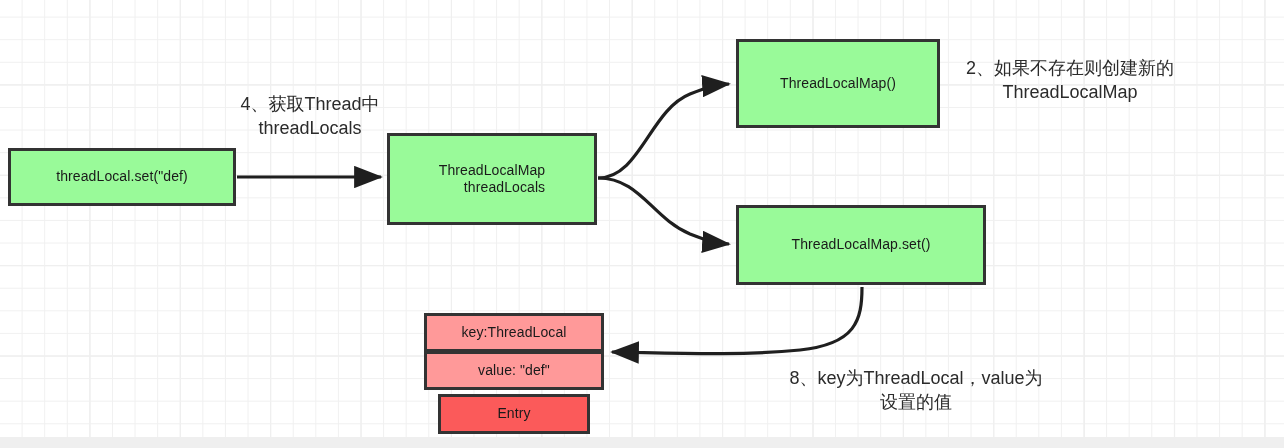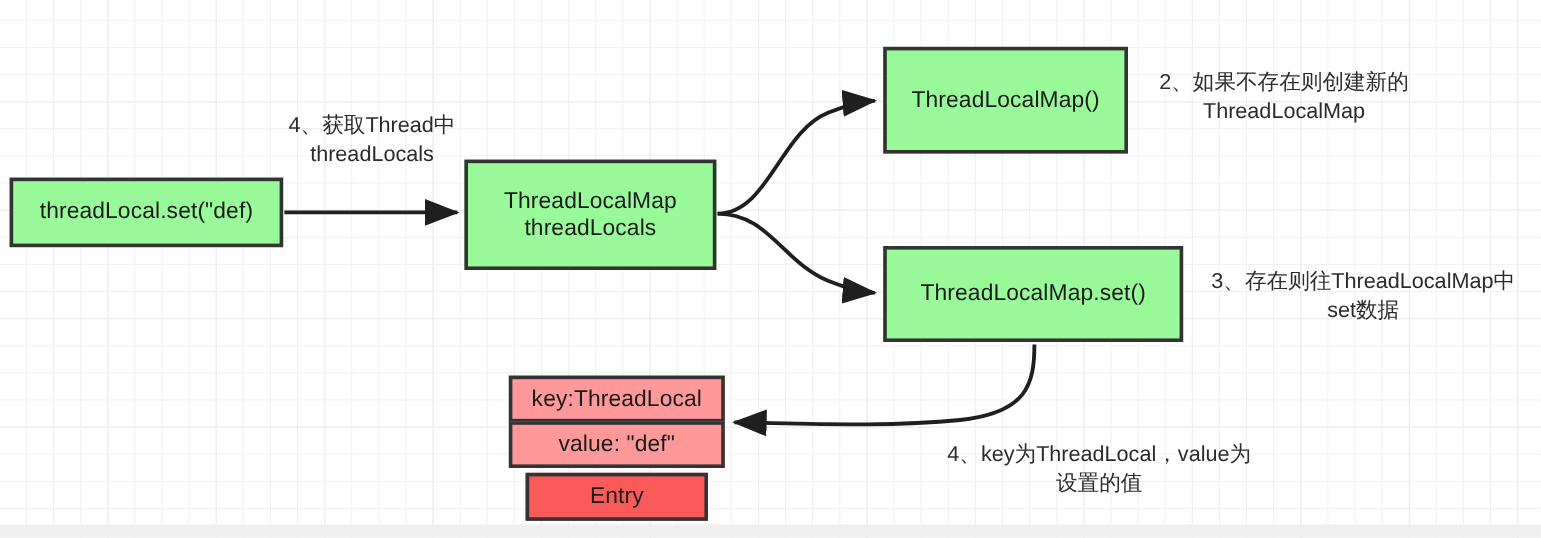--- a/index.html
+++ b/index.html
@@ -47,23 +47,23 @@
     height: 448px;
     pointer-events: none;
   }
   .node {
     position: absolute;
     box-sizing: border-box;
     border: 3px solid #333333;
     display: flex;
     align-items: center;
     justify-content: center;
-    text-align: center;
+    text-align: right;
     color: #1a1a1a;
-    font-size: 19px;
+    font-size: 14px;
     line-height: 1.22;
     white-space: pre-line;
     letter-spacing: 0.1px;
   }
   .green { background: #99fa99; }
   .salmon { background: #ff9999; }
   .red { background: #fb5a5a; }
 
   #node-threadlocal-set { left: 8px;  top: 148px; width: 228px; height: 58px; }
   #node-threadlocalmap-threadlocals { left: 387px; top: 133px; width: 210px; height: 92px; }
@@ -129,20 +129,18 @@
   <div class="node salmon" id="node-entry-value">value: "def"</div>
 
   <div class="node red" id="node-entry-title">Entry</div>
 
   <div class="note" id="note-1">4、获取Thread中
 threadLocals</div>
 
   <div class="note" id="note-2">2、如果不存在则创建新的
 ThreadLocalMap</div>
 
-  <div class="note" id="note-3">3、存在则往ThreadLocalMap中
-set数据</div>
 
-  <div class="note" id="note-4">4、key为ThreadLocal，value为
+  <div class="note" id="note-4">8、key为ThreadLocal，value为
 设置的值</div>
 
   <div id="statusbar"></div>
 </div>
 
 </body></html>

